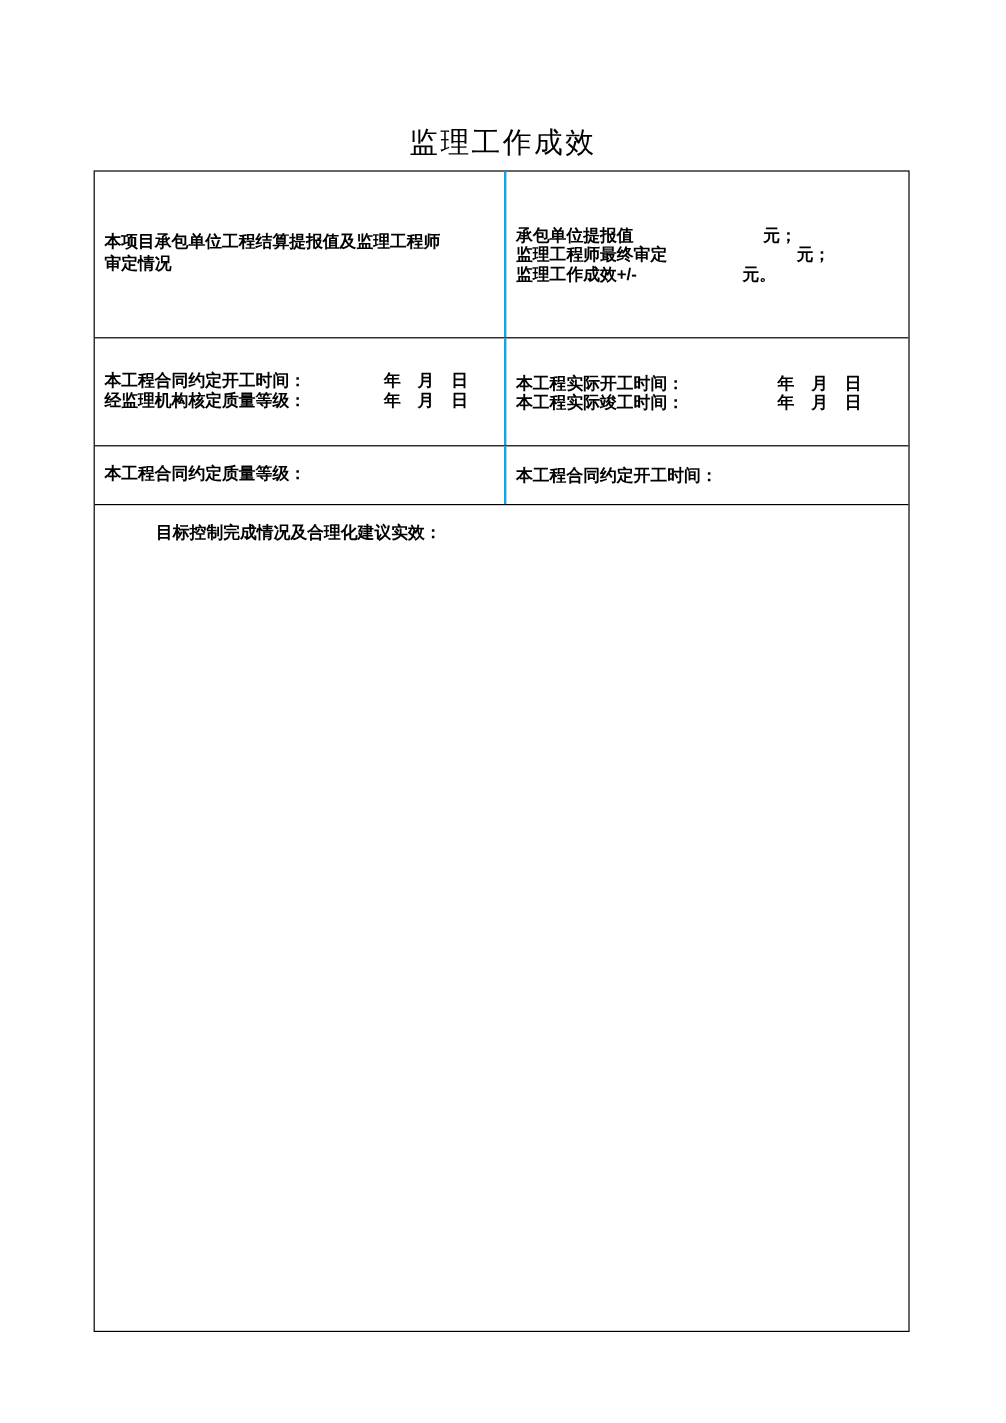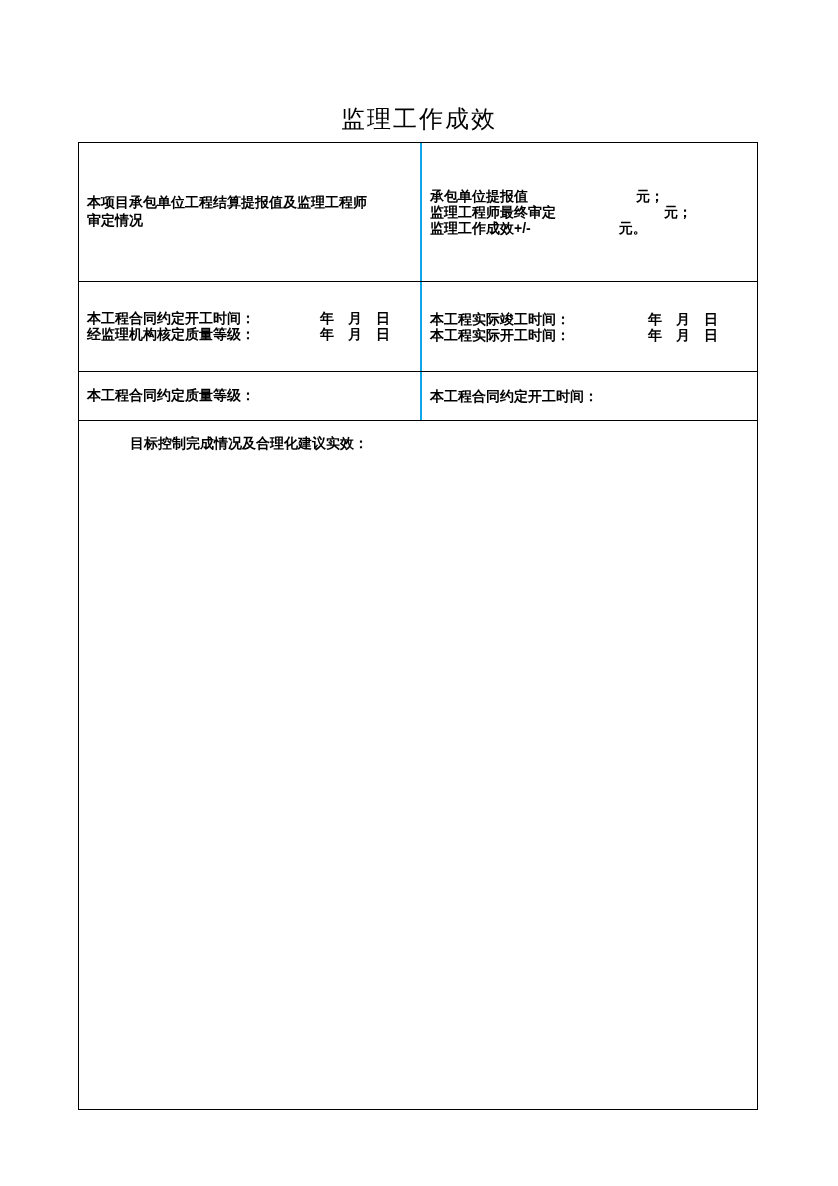--- a/index.html
+++ b/index.html
@@ -103,24 +103,24 @@
       <div class="cell left col-lines">
         <div class="line">
           <span>本工程合同约定开工时间：</span><span class="date-left">年　月　日</span>
         </div>
         <div class="line">
           <span>经监理机构核定质量等级：</span><span class="date-left">年　月　日</span>
         </div>
       </div>
       <div class="cell right col-lines">
         <div class="line">
-          <span>本工程实际竣工时间：</span><span class="date-right">年　月　日</span>
+          <span>本工程实际开工时间：</span><span class="date-right">年　月　日</span>
         </div>
         <div class="line">
-          <span>本工程实际开工时间：</span><span class="date-right">年　月　日</span>
+          <span>本工程实际竣工时间：</span><span class="date-right">年　月　日</span>
         </div>
       </div>
     </div>
 
     <div class="t-row row3">
       <div class="cell left v-center">
         <span class="line">本工程合同约定质量等级：</span>
       </div>
       <div class="cell right v-center">
         <span class="line">本工程合同约定开工时间：</span>

